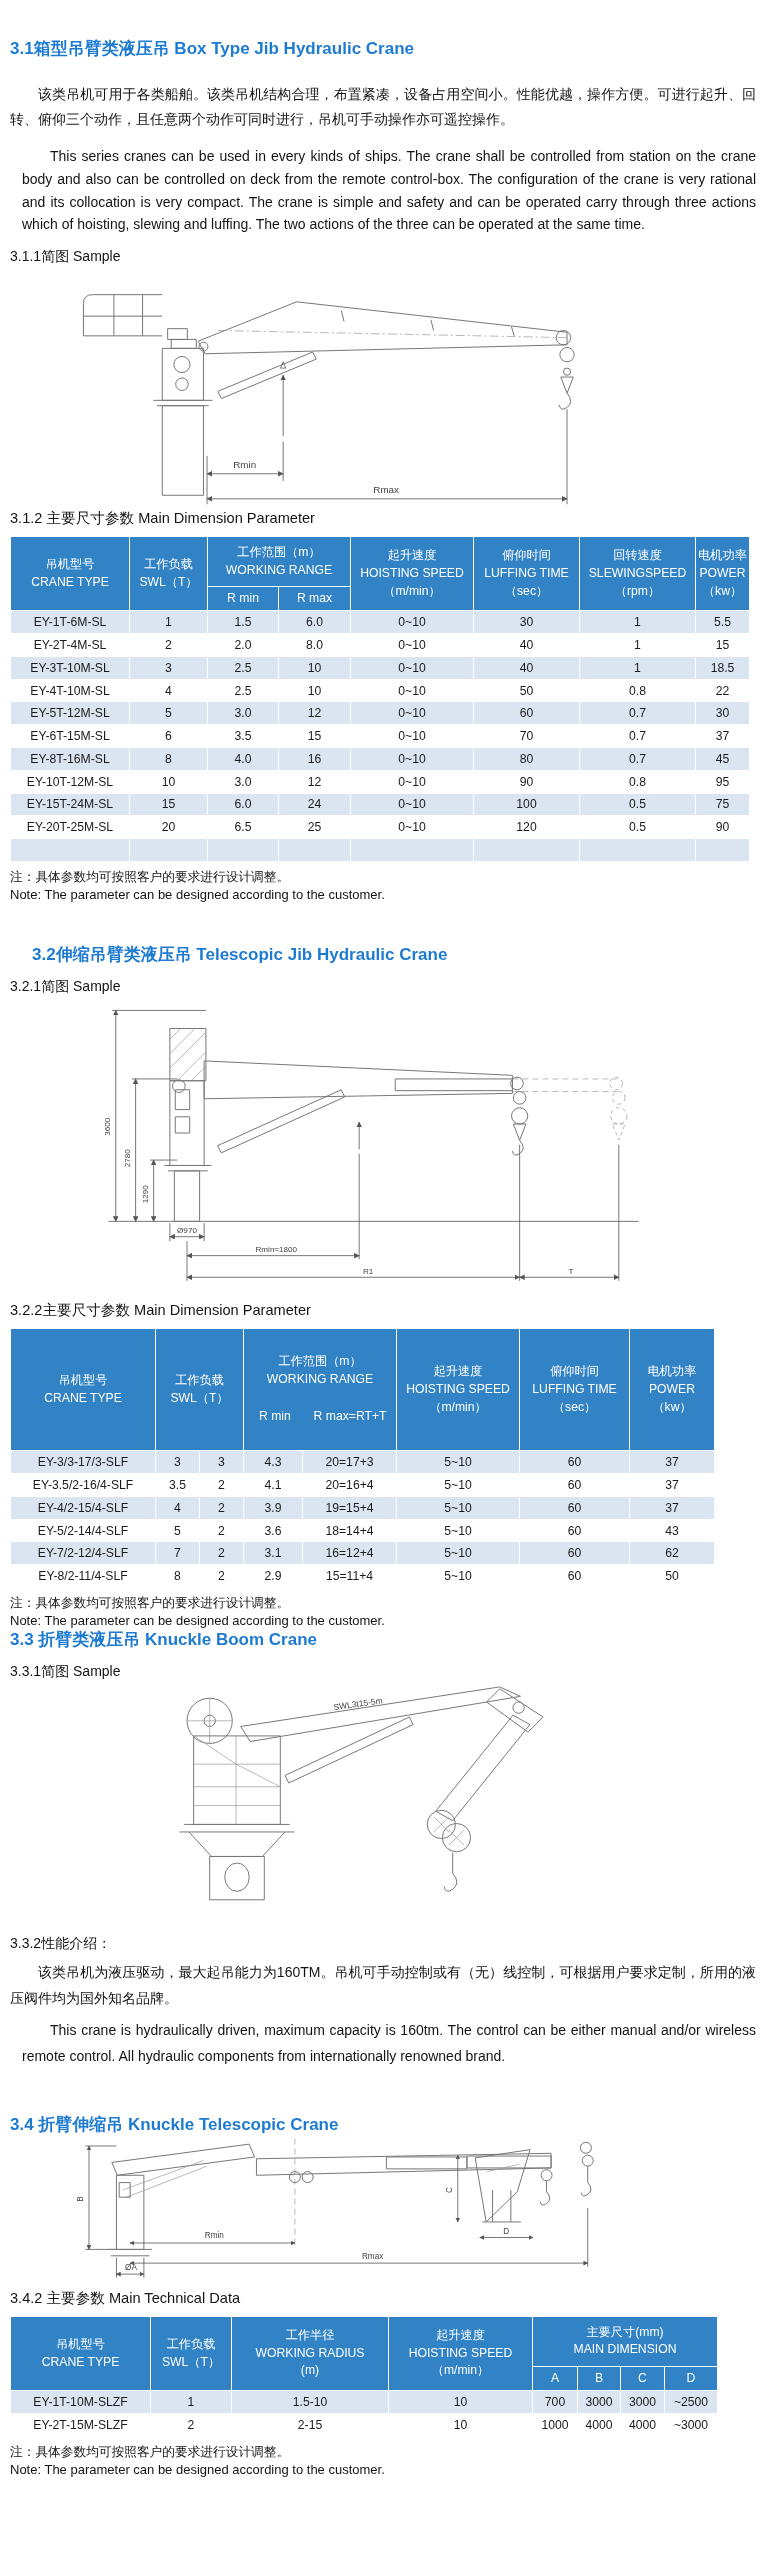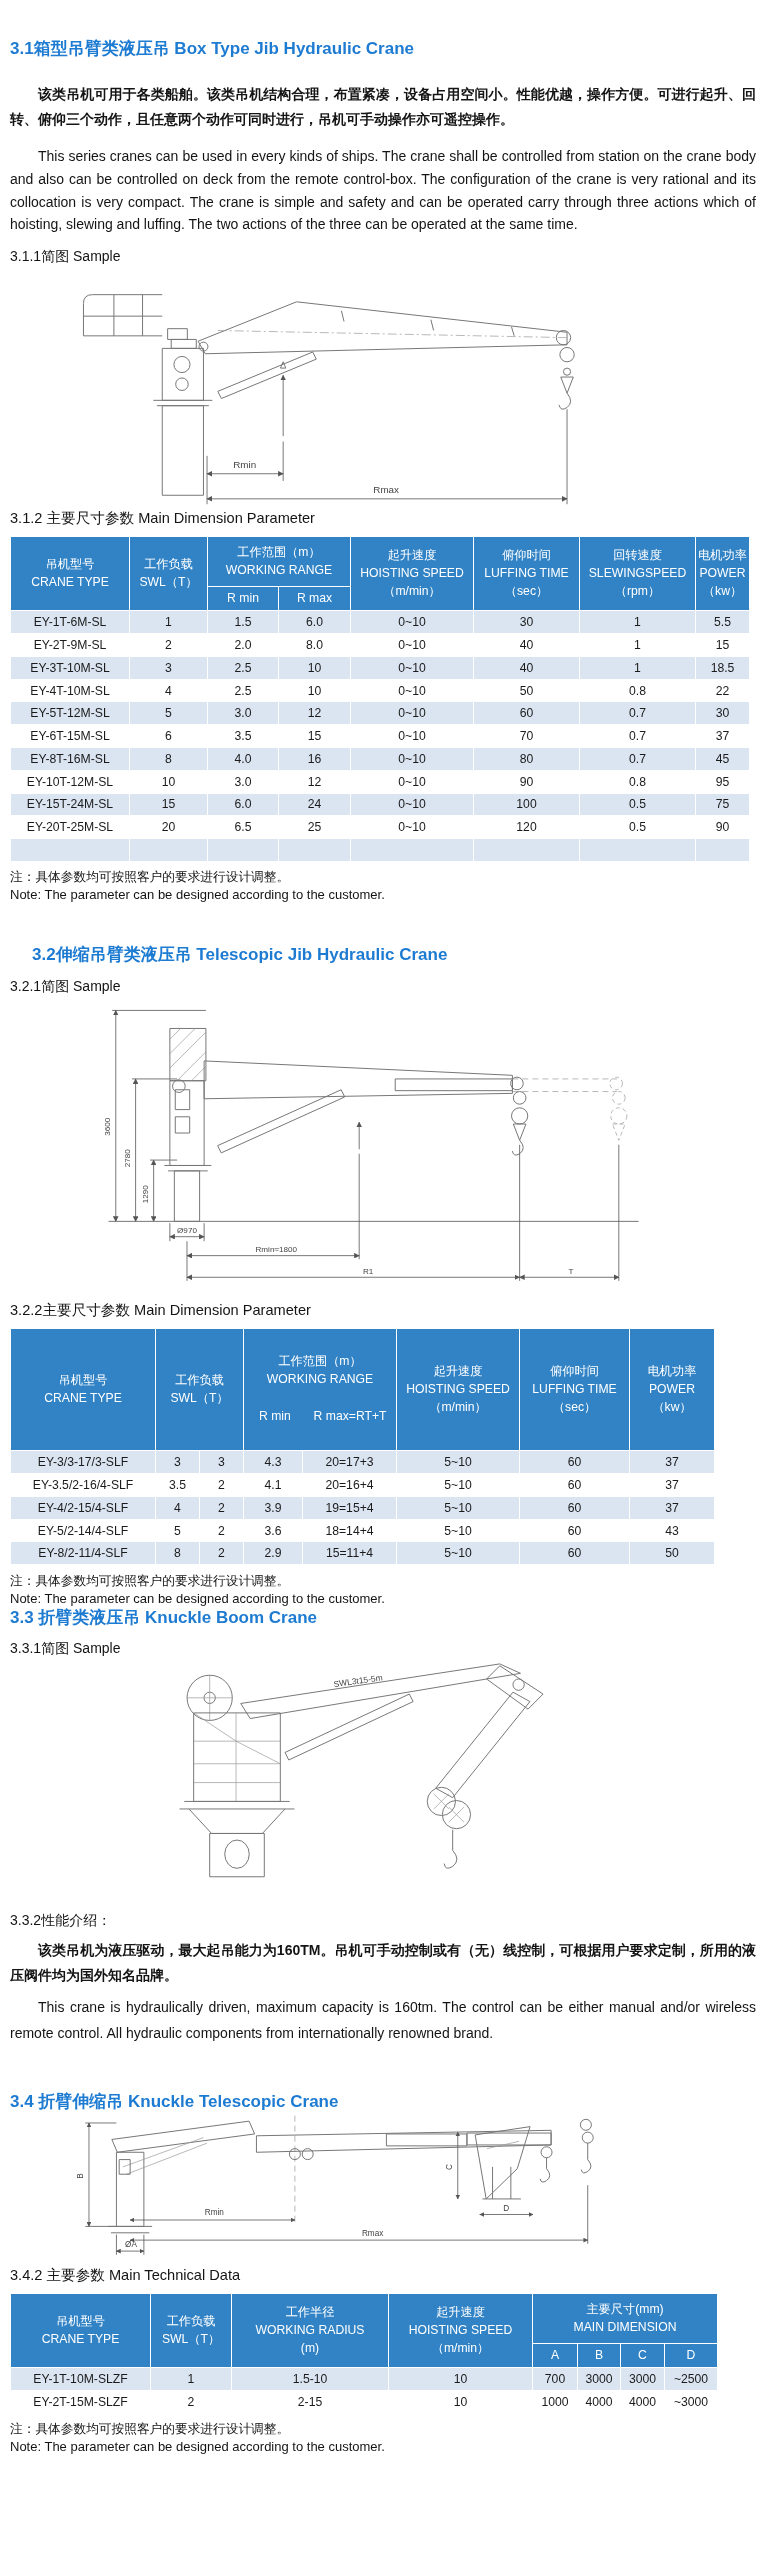--- a/index.html
+++ b/index.html
@@ -3,22 +3,22 @@
 <meta charset="utf-8">
 <style>
   html,body { margin:0; padding:0; background:#e8e8e8; }
   .page {
     width:782px; height:2576px; margin:0 auto; background:#ffffff;
     box-sizing:border-box; padding:38px 26px 0 10px; overflow:hidden;
     font-family:"Liberation Sans","DejaVu Sans",sans-serif; color:#141414;
     position:relative;
   }
   .sec-title { color:#1e7bd2; font-size:17px; font-weight:bold; margin:0; line-height:21px; }
-  .para-zh { font-size:14px; line-height:25.4px; text-indent:2em; margin:22.6px 0 0 0; text-align:justify;font-weight:bold; }
-  .para-en { font-size:14px; line-height:22.6px; text-indent:2em; margin:13px 0 0 0; text-align:justify; }
+  .para-zh { font-size:14px; line-height:25.4px; text-indent:2em; margin:22.6px 0 0 0; text-align:justify; }
+  .para-en { font-size:14px; line-height:22.6px; text-indent:2em; margin:13px 0 0 12px; text-align:justify; }
   .sub-label { font-size:14px; margin-top:11.3px; line-height:19px; }
   .table-title { font-size:14.6px; margin-top:1.9px; line-height:21px; }
   .diagram { width:729px;text-align:right; }
   svg { display:block; }
   svg * { vector-effect:non-scaling-stroke; }
   .ln { stroke:#777; fill:none; stroke-width:1; }
   .lnt { stroke:#999; fill:none; stroke-width:0.7; }
   .dim { stroke:#555; fill:none; stroke-width:0.8; }
   .dimtxt { fill:#444; font-size:11px; font-family:"Liberation Sans",sans-serif; }
   .dimtxt-s { fill:#444; font-size:9px; font-family:"Liberation Sans",sans-serif; }
@@ -159,21 +159,21 @@
           <td>EY-1T-6M-SL</td>
           <td>1</td>
           <td>1.5</td>
           <td>6.0</td>
           <td>0~10</td>
           <td>30</td>
           <td>1</td>
           <td>5.5</td>
         </tr>
         <tr>
-          <td>EY-2T-9M-SL</td>
+          <td>EY-2T-4M-SL</td>
           <td>2</td>
           <td>2.0</td>
           <td>8.0</td>
           <td>0~10</td>
           <td>40</td>
           <td>1</td>
           <td>15</td>
         </tr>
         <tr>
           <td>EY-3T-10M-SL</td>
@@ -429,20 +429,30 @@
           <td>EY-5/2-14/4-SLF</td>
           <td>5</td>
           <td>2</td>
           <td>3.6</td>
           <td>18=14+4</td>
           <td>5~10</td>
           <td>60</td>
           <td>43</td>
         </tr>
         <tr>
+          <td>EY-7/2-12/4-SLF</td>
+          <td>7</td>
+          <td>2</td>
+          <td>3.1</td>
+          <td>16=12+4</td>
+          <td>5~10</td>
+          <td>60</td>
+          <td>62</td>
+        </tr>
+        <tr>
           <td>EY-8/2-11/4-SLF</td>
           <td>8</td>
           <td>2</td>
           <td>2.9</td>
           <td>15=11+4</td>
           <td>5~10</td>
           <td>60</td>
           <td>50</td>
         </tr>
       </tbody>

